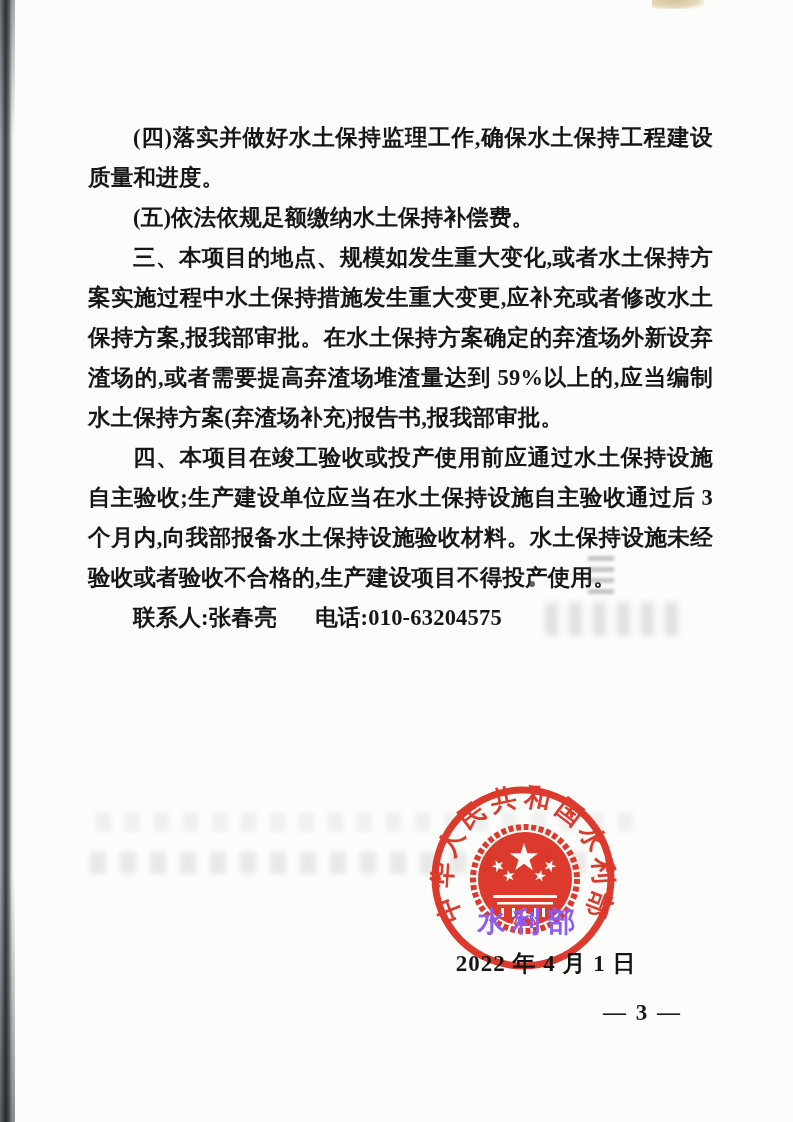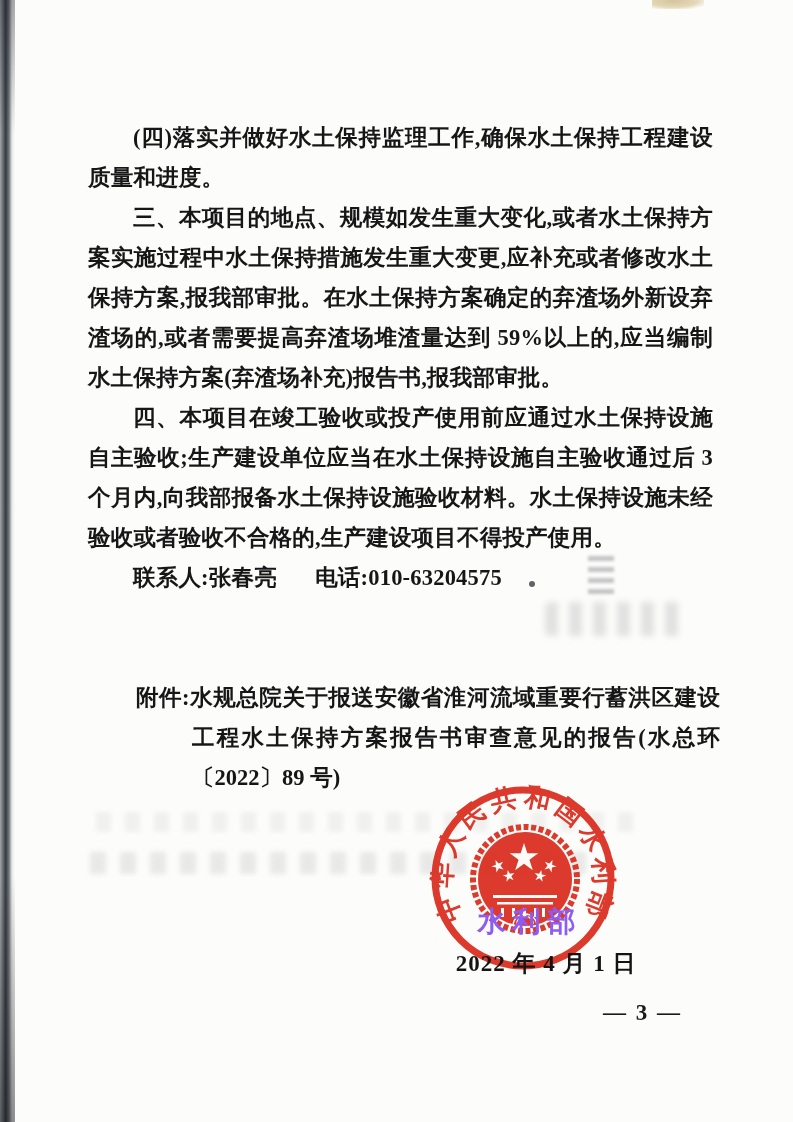--- a/index.html
+++ b/index.html
@@ -106,28 +106,26 @@
 </head>
 <body>
 
 <div class="page">
 
   <div class="scan-edge-left"></div>
   <div class="corner-mark"></div>
 
   <main class="body-text">
     <p>(四)落实并做好水土保持监理工作,确保水土保持工程建设质量和进度。</p>
+    <p>(五)依法依规足额缴纳水土保持补偿费。</p>
     <p>三、本项目的地点、规模如发生重大变化,或者水土保持方案实施过程中水土保持措施发生重大变更,应补充或者修改水土保持方案,报我部审批。在水土保持方案确定的弃渣场外新设弃渣场的,或者需要提高弃渣场堆渣量达到 59%以上的,应当编制水土保持方案(弃渣场补充)报告书,报我部审批。</p>
     <p>四、本项目在竣工验收或投产使用前应通过水土保持设施自主验收;生产建设单位应当在水土保持设施自主验收通过后 3 个月内,向我部报备水土保持设施验收材料。水土保持设施未经验收或者验收不合格的,生产建设项目不得投产使用。</p>
     <p class="contact"><span>联系人:</span><span class="contact-name">张春亮</span><span>电话:</span><span class="latin">010-63204575</span></p>
   </main>
 
-  <div class="attachment">
-    <p><span>附件:</span><span>水规总院关于报送安徽省淮河流域重要行蓄洪区建设工程水土保持方案报告书审查意见的报告(水总环〔2022〕89 号)</span></p>
-  </div>
 
   <div class="artifact smudge-dot"></div>
   <div class="artifact smudge-b"></div>
   <div class="artifact smudge-a"></div>
   <div class="artifact bleed-line-1"></div>
   <div class="artifact bleed-line-2"></div>
 
   <svg class="seal-svg" width="196" height="196" viewBox="-98 -98 196 196" aria-hidden="true">
     <g opacity="0.92">
 

